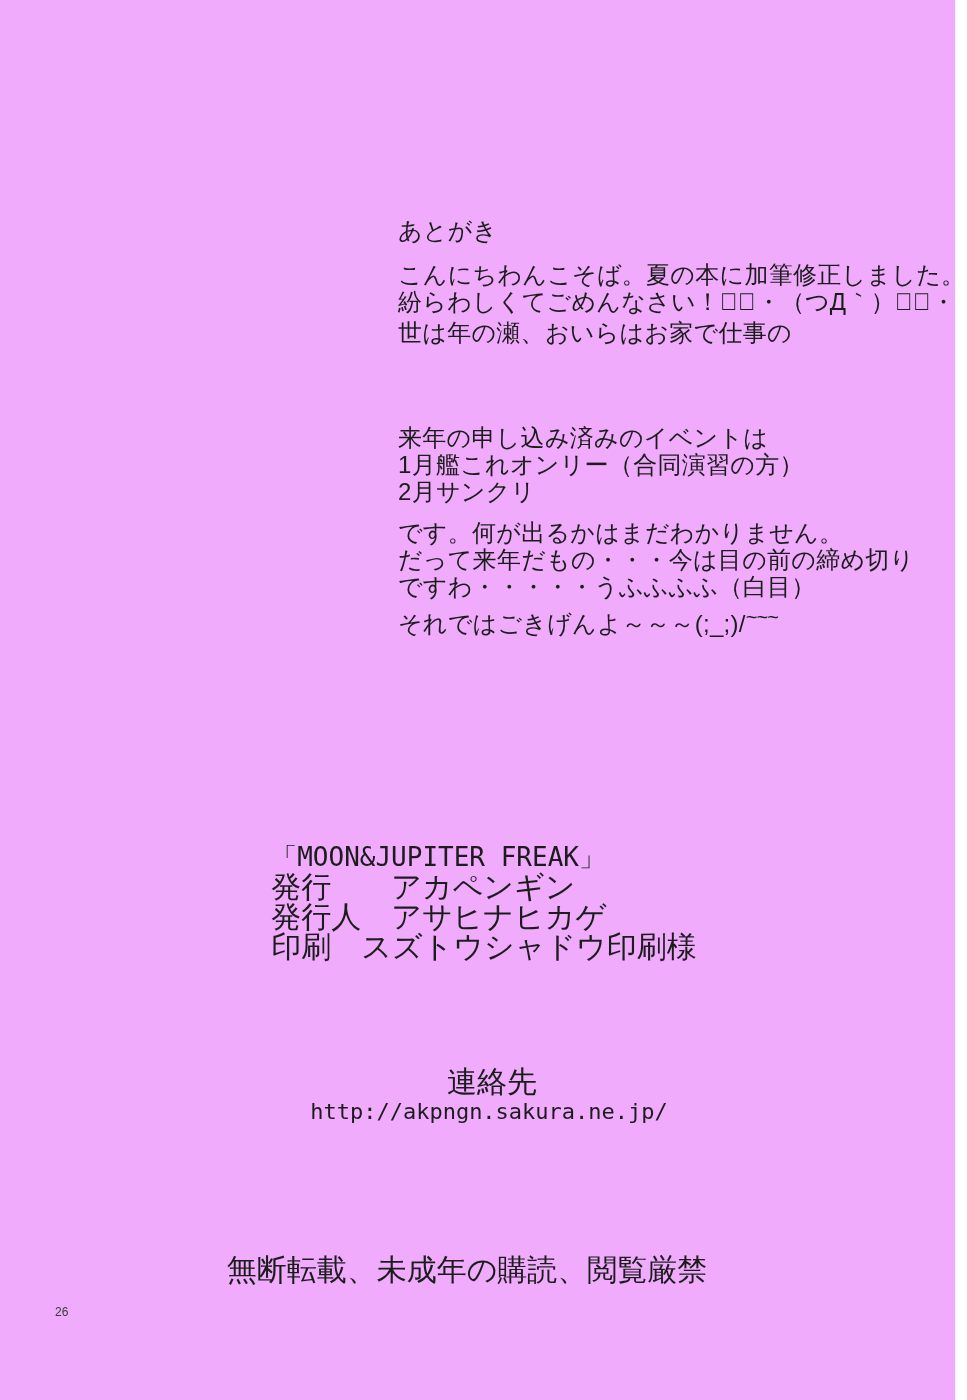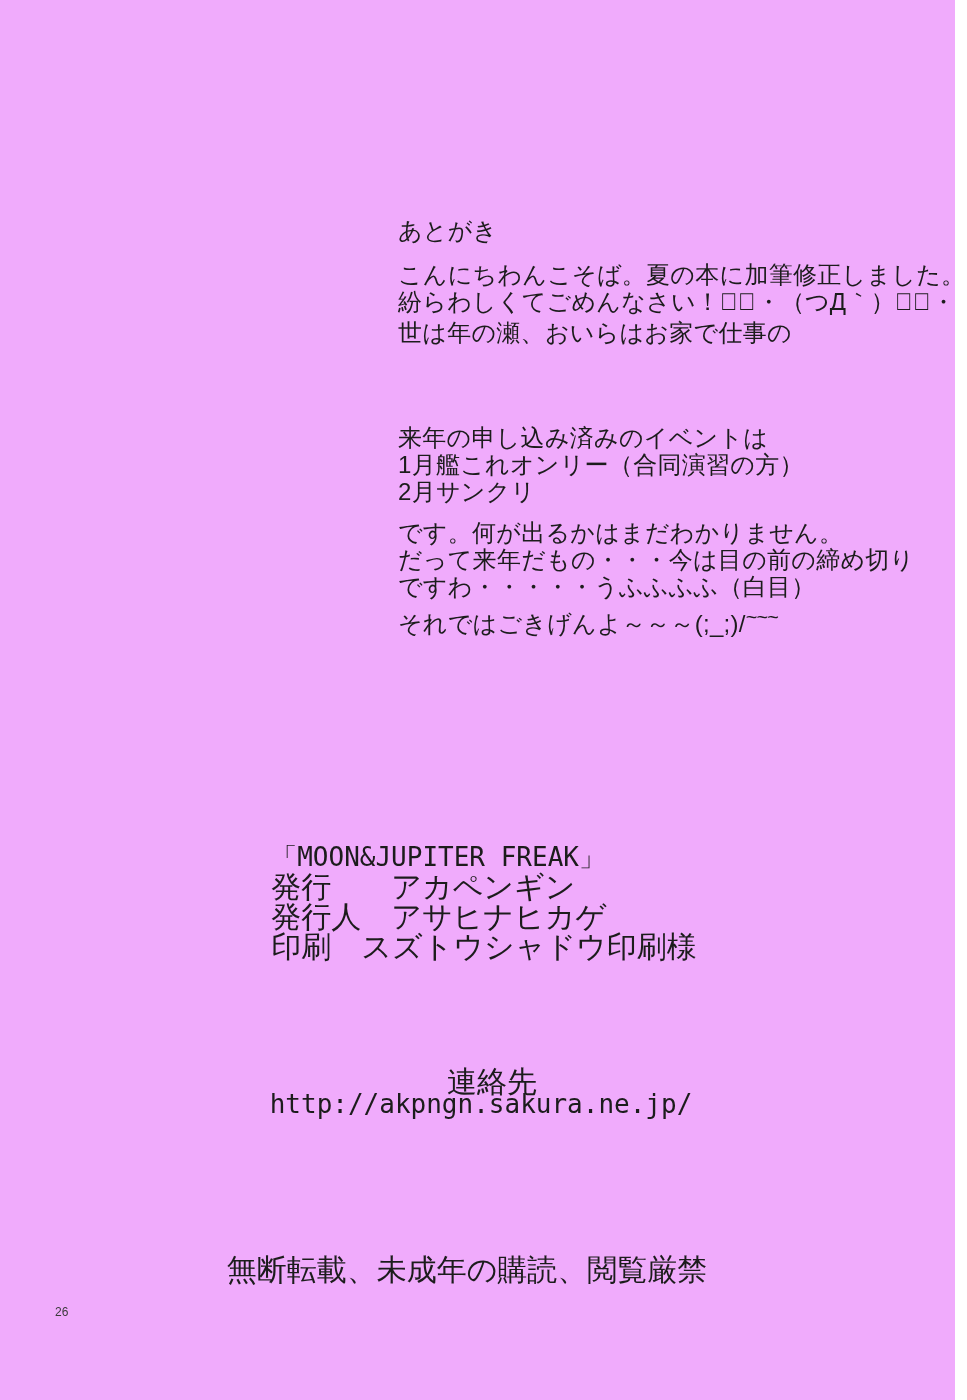--- a/index.html
+++ b/index.html
@@ -65,24 +65,24 @@
     line-height: 32px;
     white-space: nowrap;
     margin: 16px;
   }
   .contact-url {
     position: absolute;
     top: 1085px;
     left: 477px;
     transform: translateX(-50%);
     font-family: "DejaVu Sans Mono", "Liberation Mono", monospace;
-    font-size: 26px;
+    font-size: 22px;
     line-height: 30px;
     white-space: nowrap;
-    margin: 4px;
+    margin: 12px;
   }
   
   .notice {
     position: absolute;
     top: 1254px;
     left: 467px;
     transform: translateX(-50%);
     font-size: 30px;
     line-height: 32px;
     white-space: nowrap;

